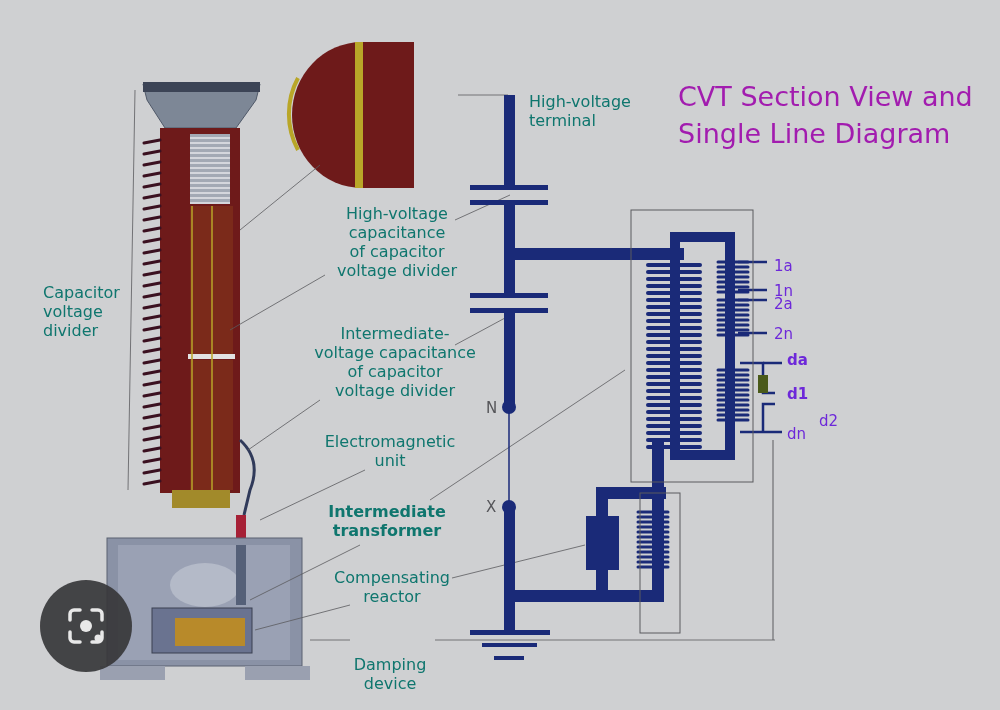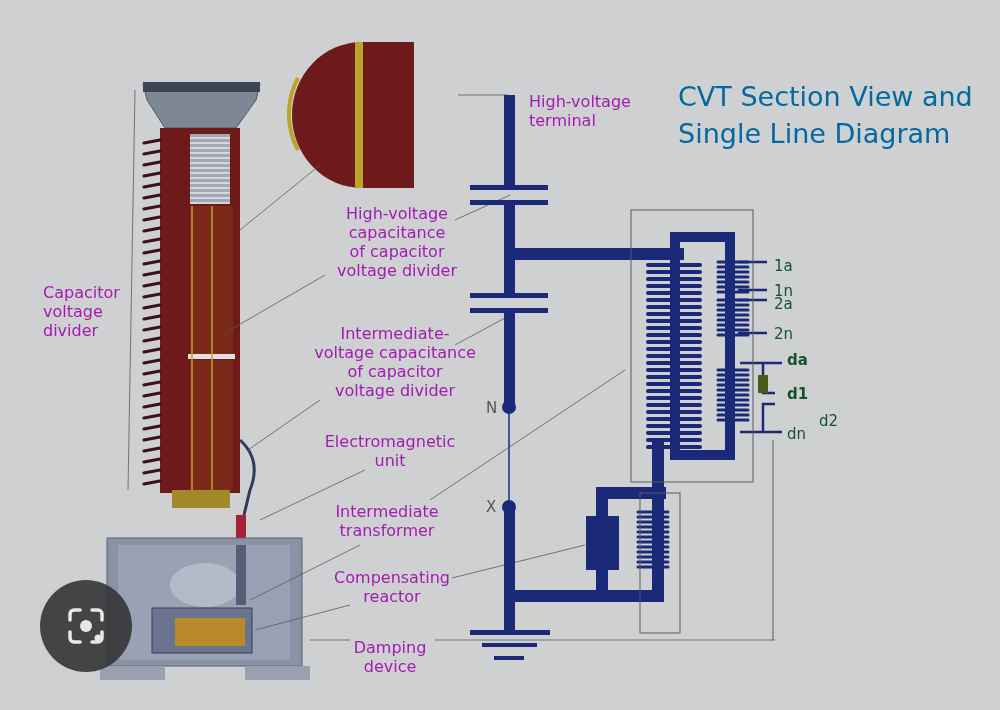--- a/index.html
+++ b/index.html
@@ -3,24 +3,24 @@
 <meta charset="utf-8">
 <style>
   html, body { margin: 0; padding: 0; }
   body {
     width: 1000px; height: 710px; overflow: hidden;
     background: #cfd0d2;
     font-family: "DejaVu Sans", sans-serif;
     position: relative;
   }
   #canvas { position: absolute; left: 0; top: 0; }
-  .lbl { position: absolute; color: #a21caf; font-size: 16px; line-height: 19px; text-align: center; white-space: pre; }
+  .lbl { position: absolute; color: #0f766e; font-size: 16px; line-height: 19px; text-align: center; white-space: pre; }
   .lbl-left { text-align: left; }
-  .title { position: absolute; left: 678px; top: 78px; color: #0369a1; font-size: 27px; line-height: 37px; white-space: pre; }
-  .tap { position: absolute; color: #14532d; font-size: 15px; line-height: 16px; }
+  .title { position: absolute; left: 678px; top: 78px; color: #a21caf; font-size: 27px; line-height: 37px; white-space: pre; }
+  .tap { position: absolute; color: #6d28d9; font-size: 15px; line-height: 16px; }
   .node { position: absolute; color: #555559; font-size: 15px; }
   .lens {
     position: absolute; left: 40px; top: 580px; width: 92px; height: 92px; border-radius: 50%;
     background: rgba(55,55,58,0.92); cursor: pointer;
   }
   .lens svg { position: absolute; left: 22px; top: 22px; }
 </style>
 </head>
 <body>
 
@@ -253,25 +253,25 @@
 <div class="lbl" style="left:322px; top:204px; width:150px;">High-voltage
 capacitance
 of capacitor
 voltage divider</div>
 <div class="lbl" style="left:300px; top:324px; width:190px;">Intermediate-
 voltage capacitance
 of capacitor
 voltage divider</div>
 <div class="lbl" style="left:315px; top:432px; width:150px;text-align:center;">Electromagnetic
 unit</div>
-<div class="lbl" style="left:322px; top:502px; width:130px;">Intermediate
+<div class="lbl" style="left:322px; top:502px; width:130px;font-weight:bold;">Intermediate
 transformer</div>
 <div class="lbl" style="left:322px; top:568px; width:140px;">Compensating
 reactor</div>
-<div class="lbl" style="left:340px; top:638px; width:100px;">Damping
+<div class="lbl" style="left:340px; top:655px; width:100px;">Damping
 device</div>
 <div class="lbl lbl-left" style="left:43px; top:283px;">Capacitor
 voltage
 divider</div>
 
 <div class="node" style="left:486px; top:399px;">N</div>
 <div class="node" style="left:486px; top:498px;">X</div>
 
 <div class="tap" style="left:774px; top:258px;">1a</div>
 <div class="tap" style="left:774px; top:283px;">1n</div>

